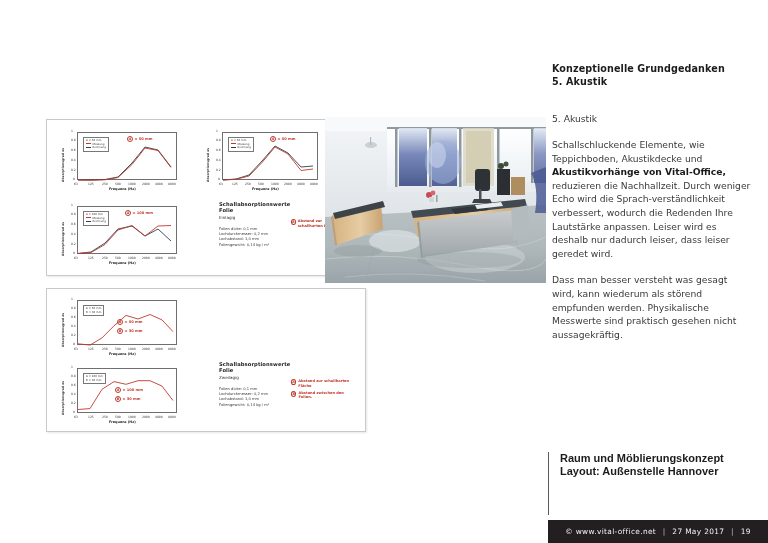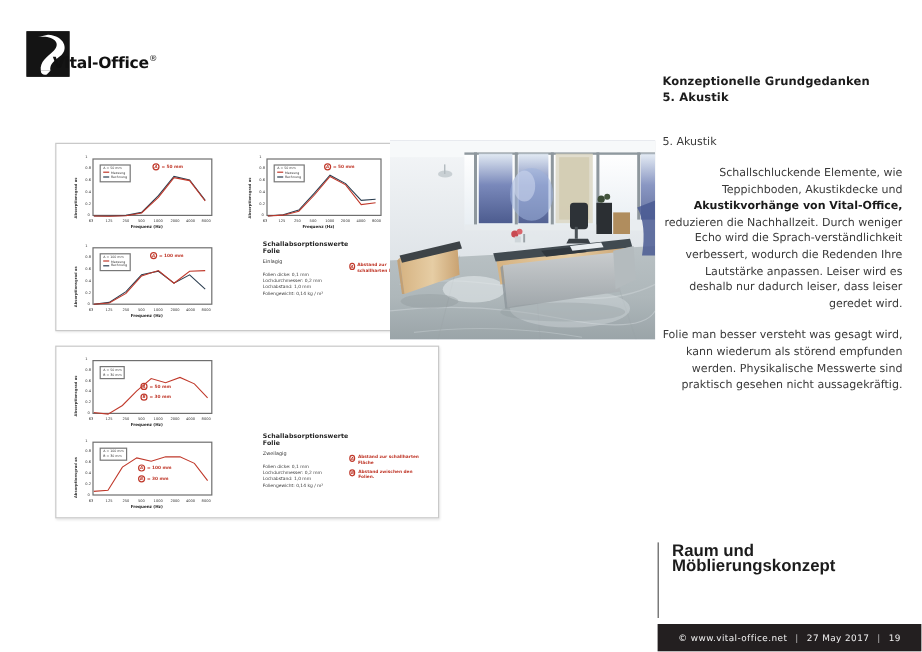--- a/index.html
+++ b/index.html
@@ -40,28 +40,28 @@
     font-size: 9.6px; font-weight: 700; line-height: 13px; color: #1c1c1c;
     letter-spacing: 0.1px;
   }
   #rightcol .subhead {
     margin-top: 24px;
     font-size: 9.2px; line-height: 13px; color: #3a3a3a;
   }
   #rightcol .para {
     margin-top: 13px;
     font-size: 9.2px; line-height: 13.6px; color: #3a3a3a;
-    text-align: right;
+    text-align: left;
   }
   #rightcol .para b { font-weight: 700; color: #1a1a1a; }
 
   #project {
     position: absolute; left: 560px; top: 452px; width: 200px;
     font-family: "Liberation Sans", sans-serif;
-    font-size: 14px; font-weight: 700; line-height: 12.6px; color: #1c1c1c;
+    font-size: 11px; font-weight: 700; line-height: 12.6px; color: #1c1c1c;
   }
 
   
   #vrule {
     position: absolute; left: 548px; top: 452px; width: 1px; height: 63px;
     background: #5a5a5a;
   }
 
   
   #footer {
@@ -148,32 +148,20 @@
     position: absolute; left: 325px; top: 117px; width: 221px; height: 166px;
     overflow: hidden; background: #cfd6dc;
   }
   #photo svg { display: block; }
 </style>
 </head>
 <body>
 
 <div id="page">
 
-  <div id="logo">
-    <div class="mark">
-      <svg width="36" height="38" viewBox="0 0 36 38" aria-hidden="true">
-        <rect x="0" y="0" width="36" height="38" fill="#141414"></rect>
-        <path d="M9 5 C23 3, 29 10, 23 16 C17 22, 11 25, 12 33 L20 33 C19 27, 24 24, 29 20 C35 15, 32 4, 18 3 Z" fill="#ffffff"></path>
-        <path d="M12 33 C12 36, 15 37, 17 36 L20 33 Z" fill="#ffffff"></path>
-      </svg>
-    </div>
-    <div class="wordmark">
-      <span>Vital-Office</span><sup>®</sup>
-    </div>
-  </div>
 
   <div class="panel" id="panel1">
 
     <div class="chart" style="left:8px; top:8px; width:130px; height:66px;">
       <div class="axis-ylabel" style="left:6px; top:54px;">Absorptionsgrad αs</div>
       <div class="plotbox" style="left:22px; top:4px; width:100px; height:48px;">
         <svg width="100" height="48" viewBox="0 0 100 48" style="display:block">
           <polyline points="0,47 13,47 27,46.5 40,44 54,30 67,14 80,17 93,34" fill="none" stroke="#2c3e50" stroke-width="0.9"></polyline>
           <polyline points="0,47 13,47.2 27,46.8 40,44.5 54,31.5 67,15 80,17.5 93,34.5" fill="none" stroke="#c0392b" stroke-width="0.9"></polyline>
         </svg>
@@ -495,27 +483,28 @@
 
   <div id="rightcol">
     <div class="head">
       <div>Konzeptionelle Grundgedanken</div>
       <div>5. Akustik</div>
     </div>
     <div class="subhead">5. Akustik</div>
     <div class="para">
       <span>Schallschluckende Elemente, wie Teppichboden, Akustikdecke und </span><b>Akustikvorhänge von Vital-Office,</b><span> reduzieren die Nachhallzeit. Durch weniger Echo wird die Sprach-verständlichkeit verbessert, wodurch die Redenden Ihre Lautstärke anpassen. Leiser wird es deshalb nur dadurch leiser, dass leiser geredet wird.</span>
     </div>
-    <div class="para">Folie man besser versteht was gesagt wird, kann wiederum als störend empfunden werden. Physikalische Messwerte sind praktisch gesehen nicht aussagekräftig.</div>
+    <div class="para">Dass man besser versteht was gesagt wird, kann wiederum als störend empfunden werden. Physikalische Messwerte sind praktisch gesehen nicht aussagekräftig.</div>
   </div>
 
   <div id="vrule"></div>
 
   <div id="project">
     <div>Raum und Möblierungskonzept</div>
+    <div>Layout: Außenstelle Hannover</div>
   </div>
 
   <div id="footer">
     <div class="ftxt">
       <span>©</span>
       <span>www.vital-office.net</span>
       <span class="sep">|</span>
       <span>27 May 2017</span>
       <span class="sep">|</span>
       <span>19</span>

